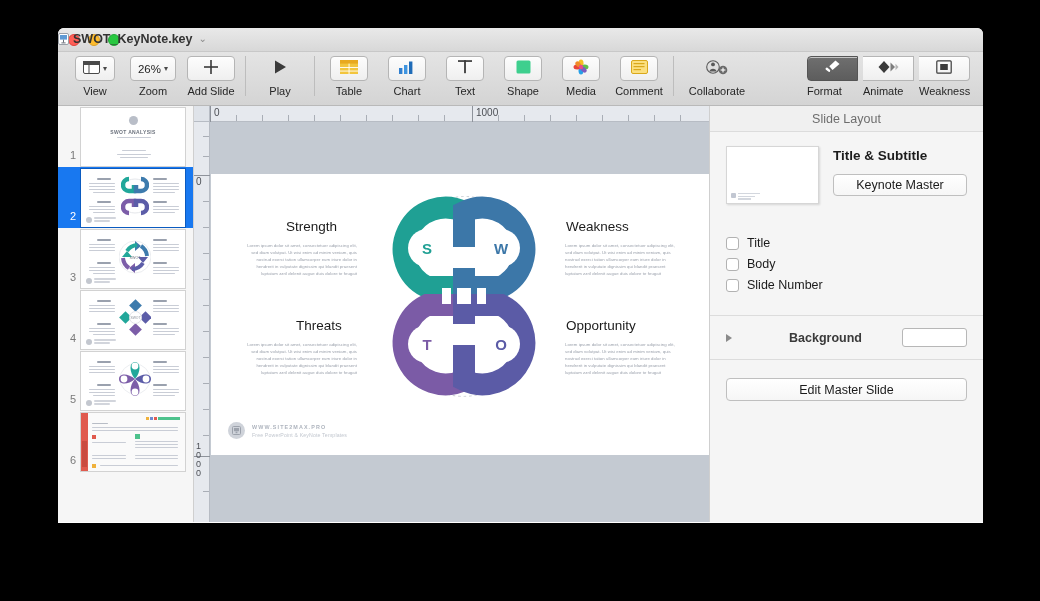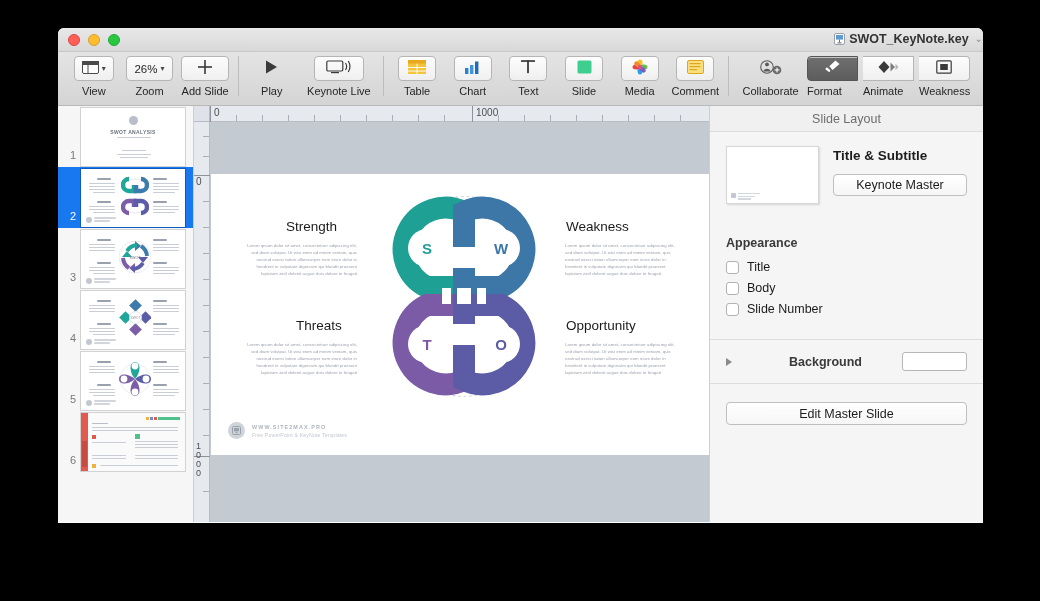--- a/index.html
+++ b/index.html
@@ -30,21 +30,21 @@
   }
   .traffic {
     position: absolute; top: 6px;
     width: 12px; height: 12px; border-radius: 50%;
   }
   .traffic.close  { left: 10px;  background: #ff5f57; border: .5px solid #e0443e; }
   .traffic.min    { left: 30px;  background: #febc2e; border: .5px solid #d8a02a; }
   .traffic.max    { left: 50px;  background: #28c840; border: .5px solid #23a93a; }
   #doc-title {
     position: absolute; left: 0; right: 0; top: 4px;
-    text-align: right;
+    text-align: left;
     font-size: 12.5px; font-weight: bold; color: #333;
     white-space: nowrap;
   }
   #doc-title .keyicon {
     display: inline-block; width: 11px; height: 12px;
     vertical-align: -2px; margin-right: 4px;
   }
   #doc-title .chev {
     display: inline-block; margin-left: 6px; color: #8b8b8b;
     font-size: 10px; vertical-align: 1px; font-weight: normal;
@@ -353,33 +353,20 @@
       <div class="tb-btn plain">
         <span>
           <svg width="15" height="16" viewBox="0 0 15 16">
               <polygon points="2,1.5 13,8 2,14.5" fill="#3a3a3a"></polygon>
             </svg>
         </span>
       </div>
       <div class="tb-label">Play</div>
     </div>
 
-    <div class="tb-item wide">
-      <div class="tb-btn" style="min-width:50px;">
-        <span>
-          <svg width="26" height="15" viewBox="0 0 26 15">
-            <rect x="0.8" y="2" width="16" height="10" rx="1.2" fill="none" stroke="#3a3a3a" stroke-width="1.2"></rect>
-            <rect x="5" y="13" width="8" height="1.2" fill="#3a3a3a"></rect>
-            <path d="M19.5 4 Q21.8 7.5 19.5 11" fill="none" stroke="#3a3a3a" stroke-width="1.2"></path>
-            <path d="M22.3 2 Q25.6 7.5 22.3 13" fill="none" stroke="#3a3a3a" stroke-width="1.2"></path>
-          </svg>
-        </span>
-      </div>
-      <div class="tb-label">Keynote Live</div>
-    </div>
 
     <div class="tb-sep"></div>
 
     <div class="tb-item">
       <div class="tb-btn">
         <span>
           <svg width="18" height="14" viewBox="0 0 18 14">
             <rect x="0" y="0" width="18" height="14" fill="#f2c53d"></rect>
             <rect x="0" y="0" width="18" height="3.6" fill="#e8a91f"></rect>
             <rect x="8.6" y="3.6" width="0.9" height="10.4" fill="#fff"></rect>
@@ -417,21 +404,21 @@
     </div>
 
     <div class="tb-item">
       <div class="tb-btn">
         <span>
           <svg width="15" height="14" viewBox="0 0 15 14">
               <rect x="0.5" y="0.5" width="14" height="13" rx="1.5" fill="#3ecf8e"></rect>
             </svg>
         </span>
       </div>
-      <div class="tb-label">Slide</div>
+      <div class="tb-label">Shape</div>
     </div>
 
     <div class="tb-item">
       <div class="tb-btn">
         <span>
           <svg width="16" height="16" viewBox="0 0 16 16">
             <ellipse cx="8" cy="4.2" rx="2.5" ry="3.7" fill="#f6c021"></ellipse>
             <ellipse cx="8" cy="11.8" rx="2.5" ry="3.7" fill="#27a0e8"></ellipse>
             <ellipse cx="4.2" cy="8" rx="3.7" ry="2.5" fill="#e8443a"></ellipse>
             <ellipse cx="11.8" cy="8" rx="3.7" ry="2.5" fill="#5fbf4a"></ellipse>
@@ -821,21 +808,20 @@
           <div class="m-line" style="width:17px;bottom:6px;"></div>
           <div class="m-line" style="width:13px;bottom:3.5px;"></div>
         </div>
         <div style="flex:1;">
           <div id="master-name">Title &amp; Subtitle</div>
           <div class="btn-std">Keynote Master</div>
         </div>
       </div>
 
       <div id="appearance-sect">
-        <div class="sect-head">Appearance</div>
         <div class="chk-row">
           <div class="chk-box"></div>
           <div class="chk-label">Title</div>
         </div>
         <div class="chk-row">
           <div class="chk-box"></div>
           <div class="chk-label">Body</div>
         </div>
         <div class="chk-row">
           <div class="chk-box"></div>

